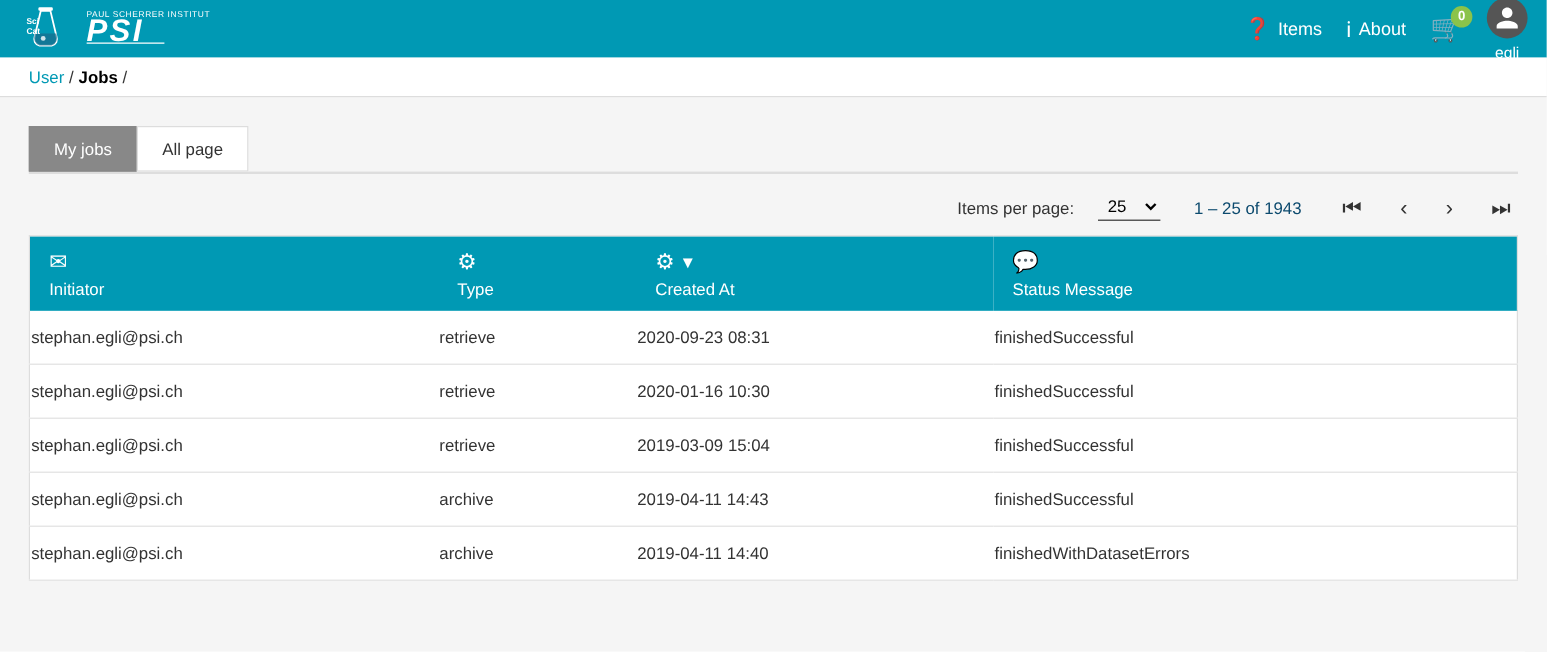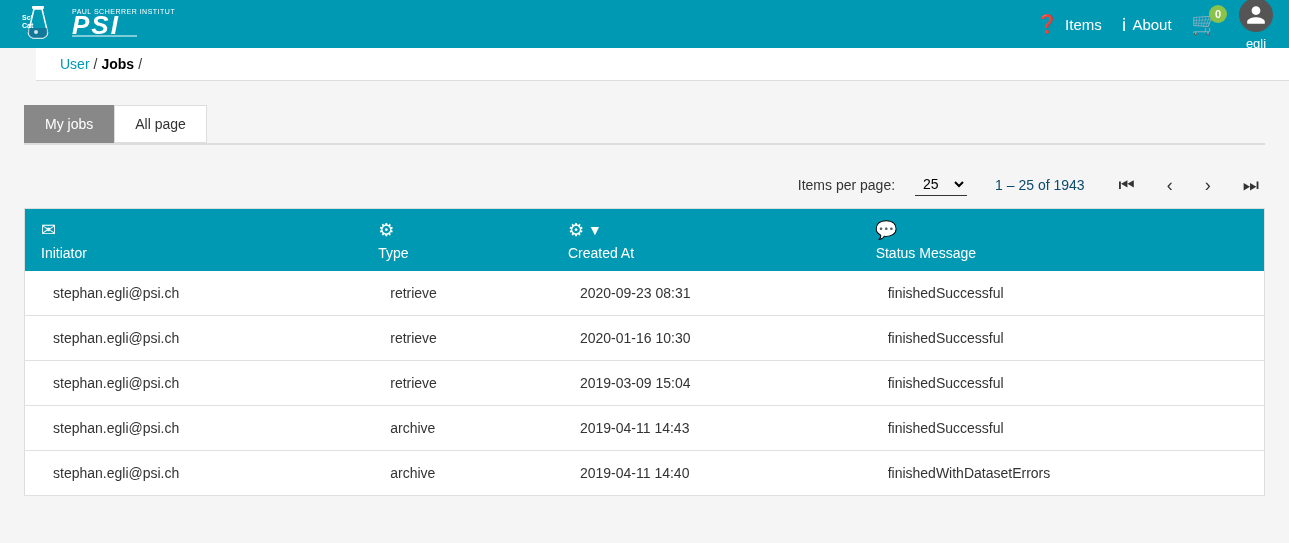--- a/index.html
+++ b/index.html
@@ -86,21 +86,20 @@
       flex-direction: column;
       align-items: center;
       gap: 4px;
     }
 
     
     .breadcrumb-bar {
       background: white;
       border-bottom: 1px solid #ddd;
       padding: 8px 24px;
-      margin-left: 36px;
     }
     .breadcrumb {
       display: flex;
       align-items: center;
       gap: 4px;
       font-size: 14px;
     }
     .breadcrumb-link {
       color: #0099b4;
       cursor: pointer;
@@ -115,21 +114,21 @@
     }
 
     
     .main-content {
       padding: 24px;
     }
 
     
     .tabs {
       display: flex;
-      margin-bottom: 28px;
+      margin-bottom: 16px;
       border-bottom: 2px solid #ddd;
       text-align: right;
     }
     .tab {
       padding: 10px 20px;
       cursor: pointer;
       border: 1px solid #ddd;
       background: white;
       font-size: 14px;
       color: #333;
@@ -207,21 +206,21 @@
     }
     .th-sort {
       display: flex;
       align-items: center;
       gap: 4px;
     }
     .data-table tbody tr {
       border-bottom: 1px solid #e0e0e0;
     }
     .data-table tbody td {
-      padding: 14px 28px;
+      padding: 14px 1px;
       font-size: 14px;
       color: #333;
     }
 
     .sort-arrow {
       font-size: 14px;
     }
   </style>
 </head>
 <body>

